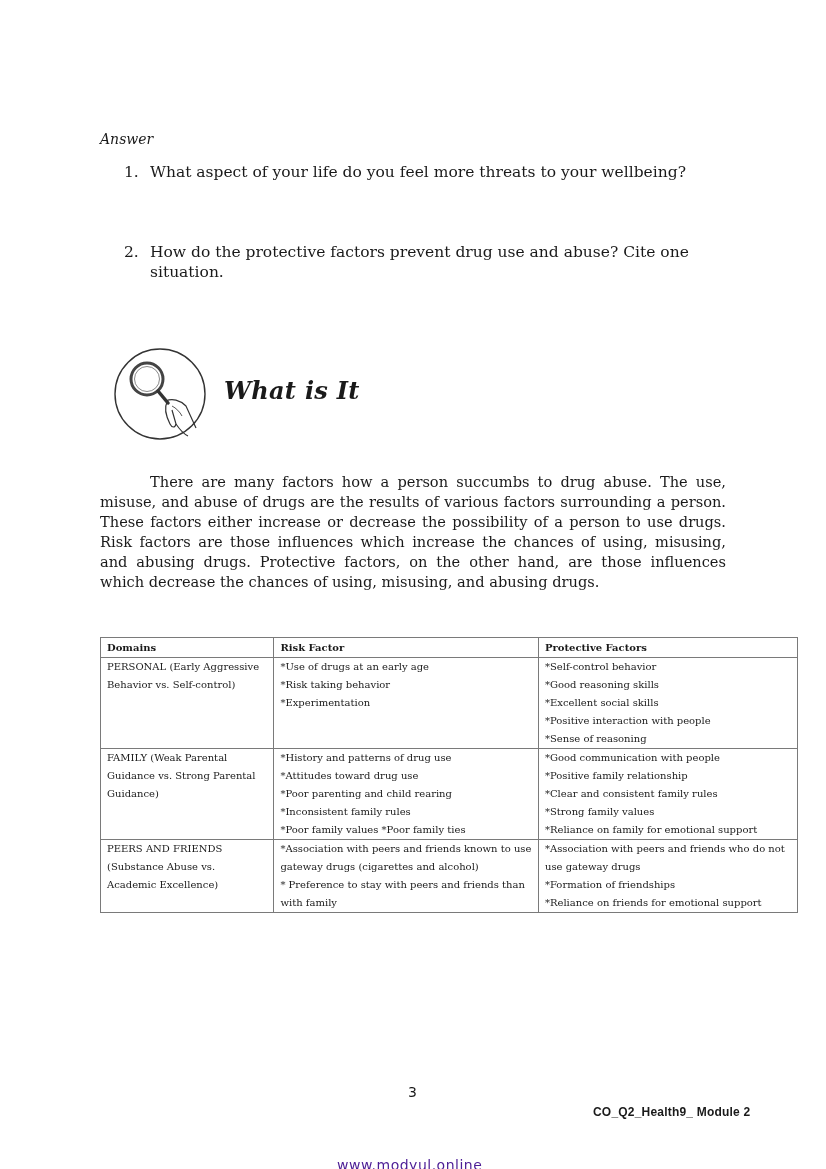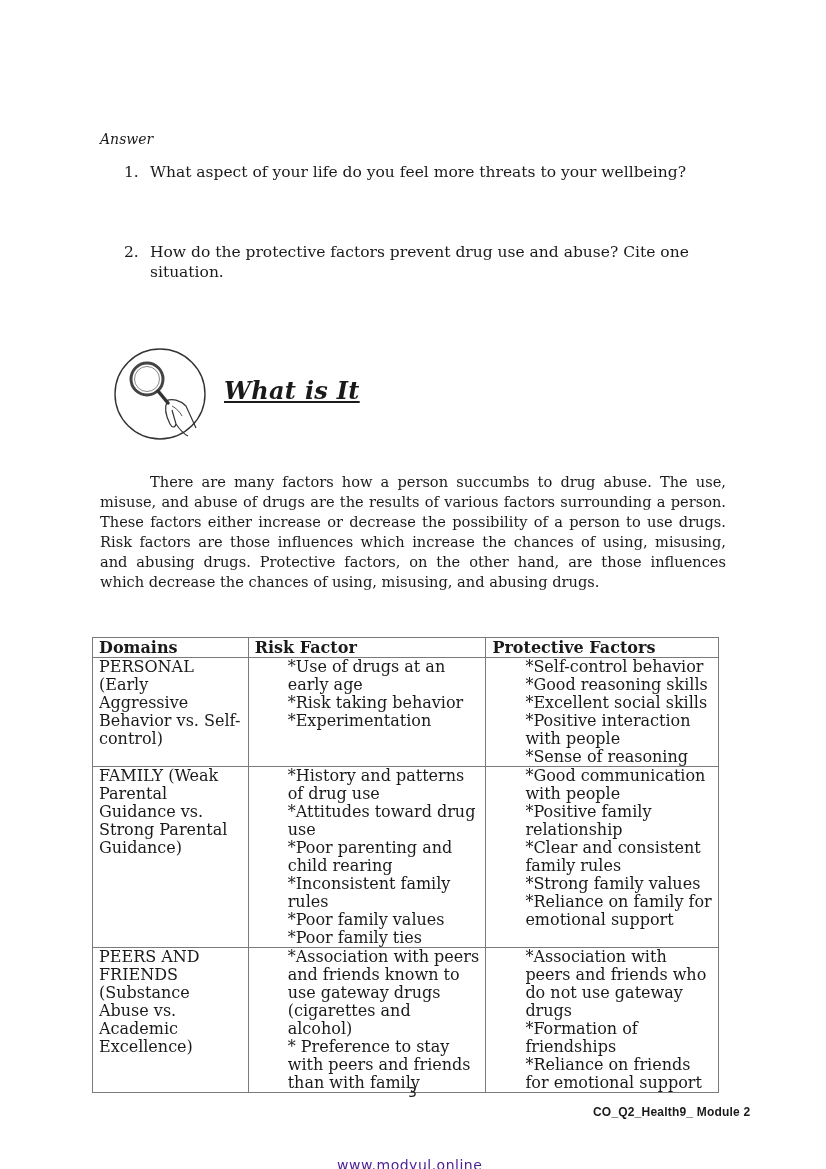--- a/index.html
+++ b/index.html
@@ -12,43 +12,43 @@
     .answer-label { left: 100px; top: 131px; font-size: 14px; font-style: italic; }
     .q { left: 124px; font-size: 15.5px; line-height: 20px; width: 600px; }
     .q .num { display: inline-block; width: 26px; }
     .q .txt { display: inline-block; vertical-align: top; width: 570px; }
     .q1 { top: 162px; }
     .q2 { top: 242px; }
 
     .icon-wrap { left: 112px; top: 346px; width: 96px; height: 96px; }
     .section-title {
       left: 224px; top: 376px; font-size: 24px; font-weight: bold; font-style: italic;
-      font-family: "DejaVu Serif", serif; letter-spacing: 0.3px; text-decoration: underline;
+      font-family: "DejaVu Serif", serif; letter-spacing: 0.3px;
     }
 
     .para {
       left: 100px; top: 472px; width: 626px; font-size: 14.6px; line-height: 20px;
       text-align: justify; text-indent: 50px;
     }
 
     table.factors {
-      position: absolute; left: 92px; top: 637px; width: 627px;
-      border-collapse: collapse; font-size: 16px; line-height: 18px;
+      position: absolute; left: 100px; top: 637px; width: 698px;
+      border-collapse: collapse; font-size: 10px; line-height: 18px;
       font-family: "DejaVu Serif", serif;
     }
     table.factors th, table.factors td {
       border: 1px solid #7a7a7a; vertical-align: top; text-align: left;
       padding: 0 6px; 
     }
     table.factors th { font-weight: bold; padding-top: 1px; }
     table.factors td { padding-top: 0; padding-bottom: 0; }
     col.c1 { width: 156px; }
     col.c2 { width: 238px; }
     col.c3 { width: 233px; }
-    .line { display: block; margin-left: 33px; }
+    .line { display: block; }
 
     .page-num { left: 408px; top: 1084px; font-family: "DejaVu Sans", sans-serif; font-size: 14px; }
     .footer-code {
       left: 593px; top: 1105px; font-family: Liberation Sans, sans-serif; font-weight: bold;
       font-size: 12px; letter-spacing: 0.2px;
     }
     .watermark {
       left: 337px; top: 1125px; font-family: "DejaVu Sans", sans-serif; font-size: 14px;
       color: #4c1d95; letter-spacing: 0.5px; margin-top: 32px;
     }

